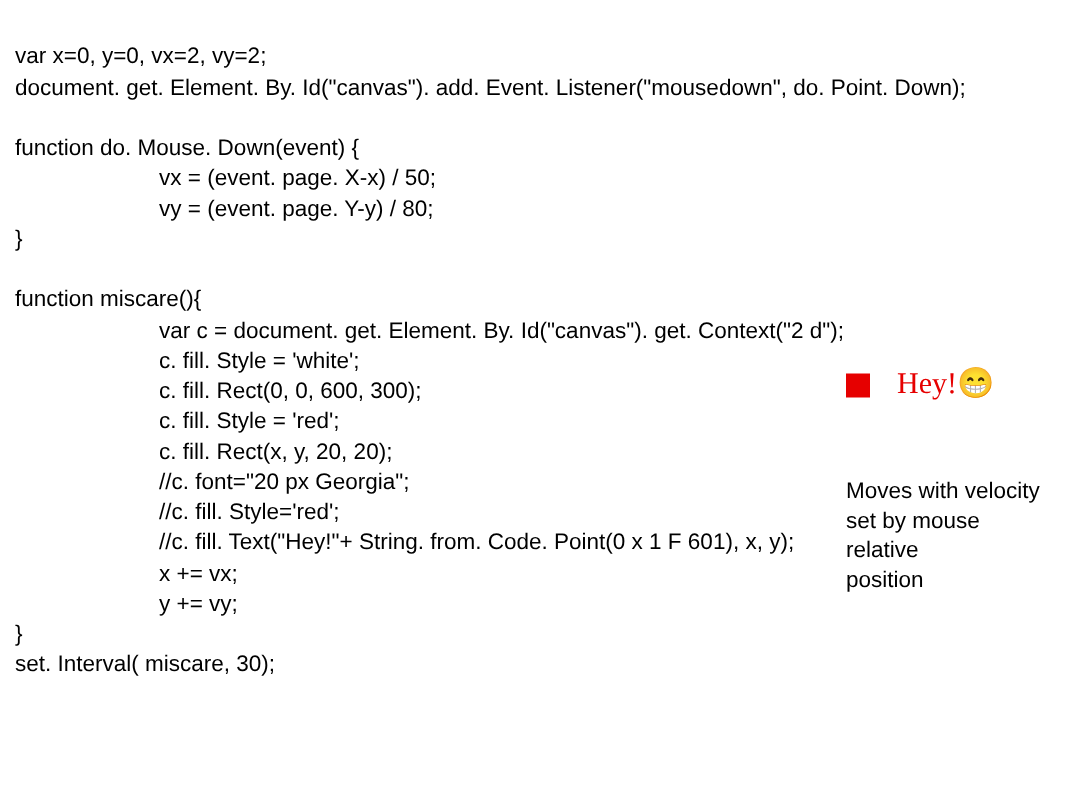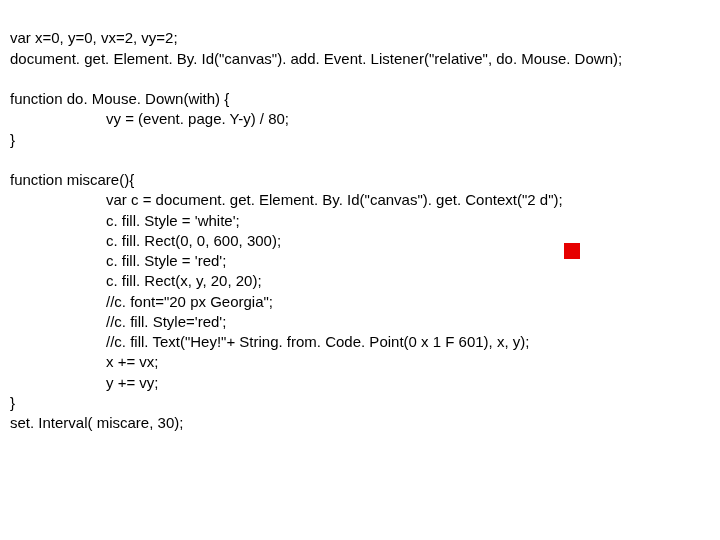--- a/index.html
+++ b/index.html
@@ -52,28 +52,34 @@
   }
   .indent1 { padding-left: 96px; display:block; }
 </style>
 </head>
 <body>
 
 <div class="wrap">
 
   <div class="code-block">
 <span>var x=0, y=0, vx=2, vy=2;</span>
-<span>document. get. Element. By. Id("canvas"). add. Event. Listener("relative", do. Mouse. Down);</span>
+<span>document. get. Element. By. Id("canvas"). add. Event. Listener("mousedown", do. Point. Down);</span>
 <span></span>
-<span>function do. Mouse. Down(with) {</span>
-<span class="indent1">vy = (event. page. Y-y) / 80;</span><span>}</span>
+<span>function do. Mouse. Down(event) {</span>
+<span class="indent1">vx = (event. page. X-x) / 50;</span><span class="indent1">vy = (event. page. Y-y) / 80;</span><span>}</span>
 <span></span>
 <span>function miscare(){</span>
 <span class="indent1">var c = document. get. Element. By. Id("canvas"). get. Context("2 d");</span><span class="indent1">c. fill. Style = 'white';</span><span class="indent1">c. fill. Rect(0, 0, 600, 300);</span><span class="indent1"></span><span class="indent1">c. fill. Style = 'red';</span><span class="indent1">c. fill. Rect(x, y, 20, 20);</span><span class="indent1"></span><span class="indent1">//c. font="20 px Georgia";</span><span class="indent1">//c. fill. Style='red';</span><span class="indent1">//c. fill. Text("Hey!"+ String. from. Code. Point(0 x 1 F 601), x, y);</span><span class="indent1"></span><span class="indent1">x += vx;</span><span class="indent1">y += vy;</span><span>}</span>
 <span>set. Interval( miscare, 30);</span></div>
 
   <div class="right-col">
     <div class="demo">
       <div class="red-square"></div>
+      <div class="hey">Hey!😁</div>
+    </div>
+    <div class="annot">
+      <div>Moves with velocity</div>
+      <div>set by mouse relative</div>
+      <div>position</div>
     </div>
   </div>
 
 </div>
 
 </body></html>

